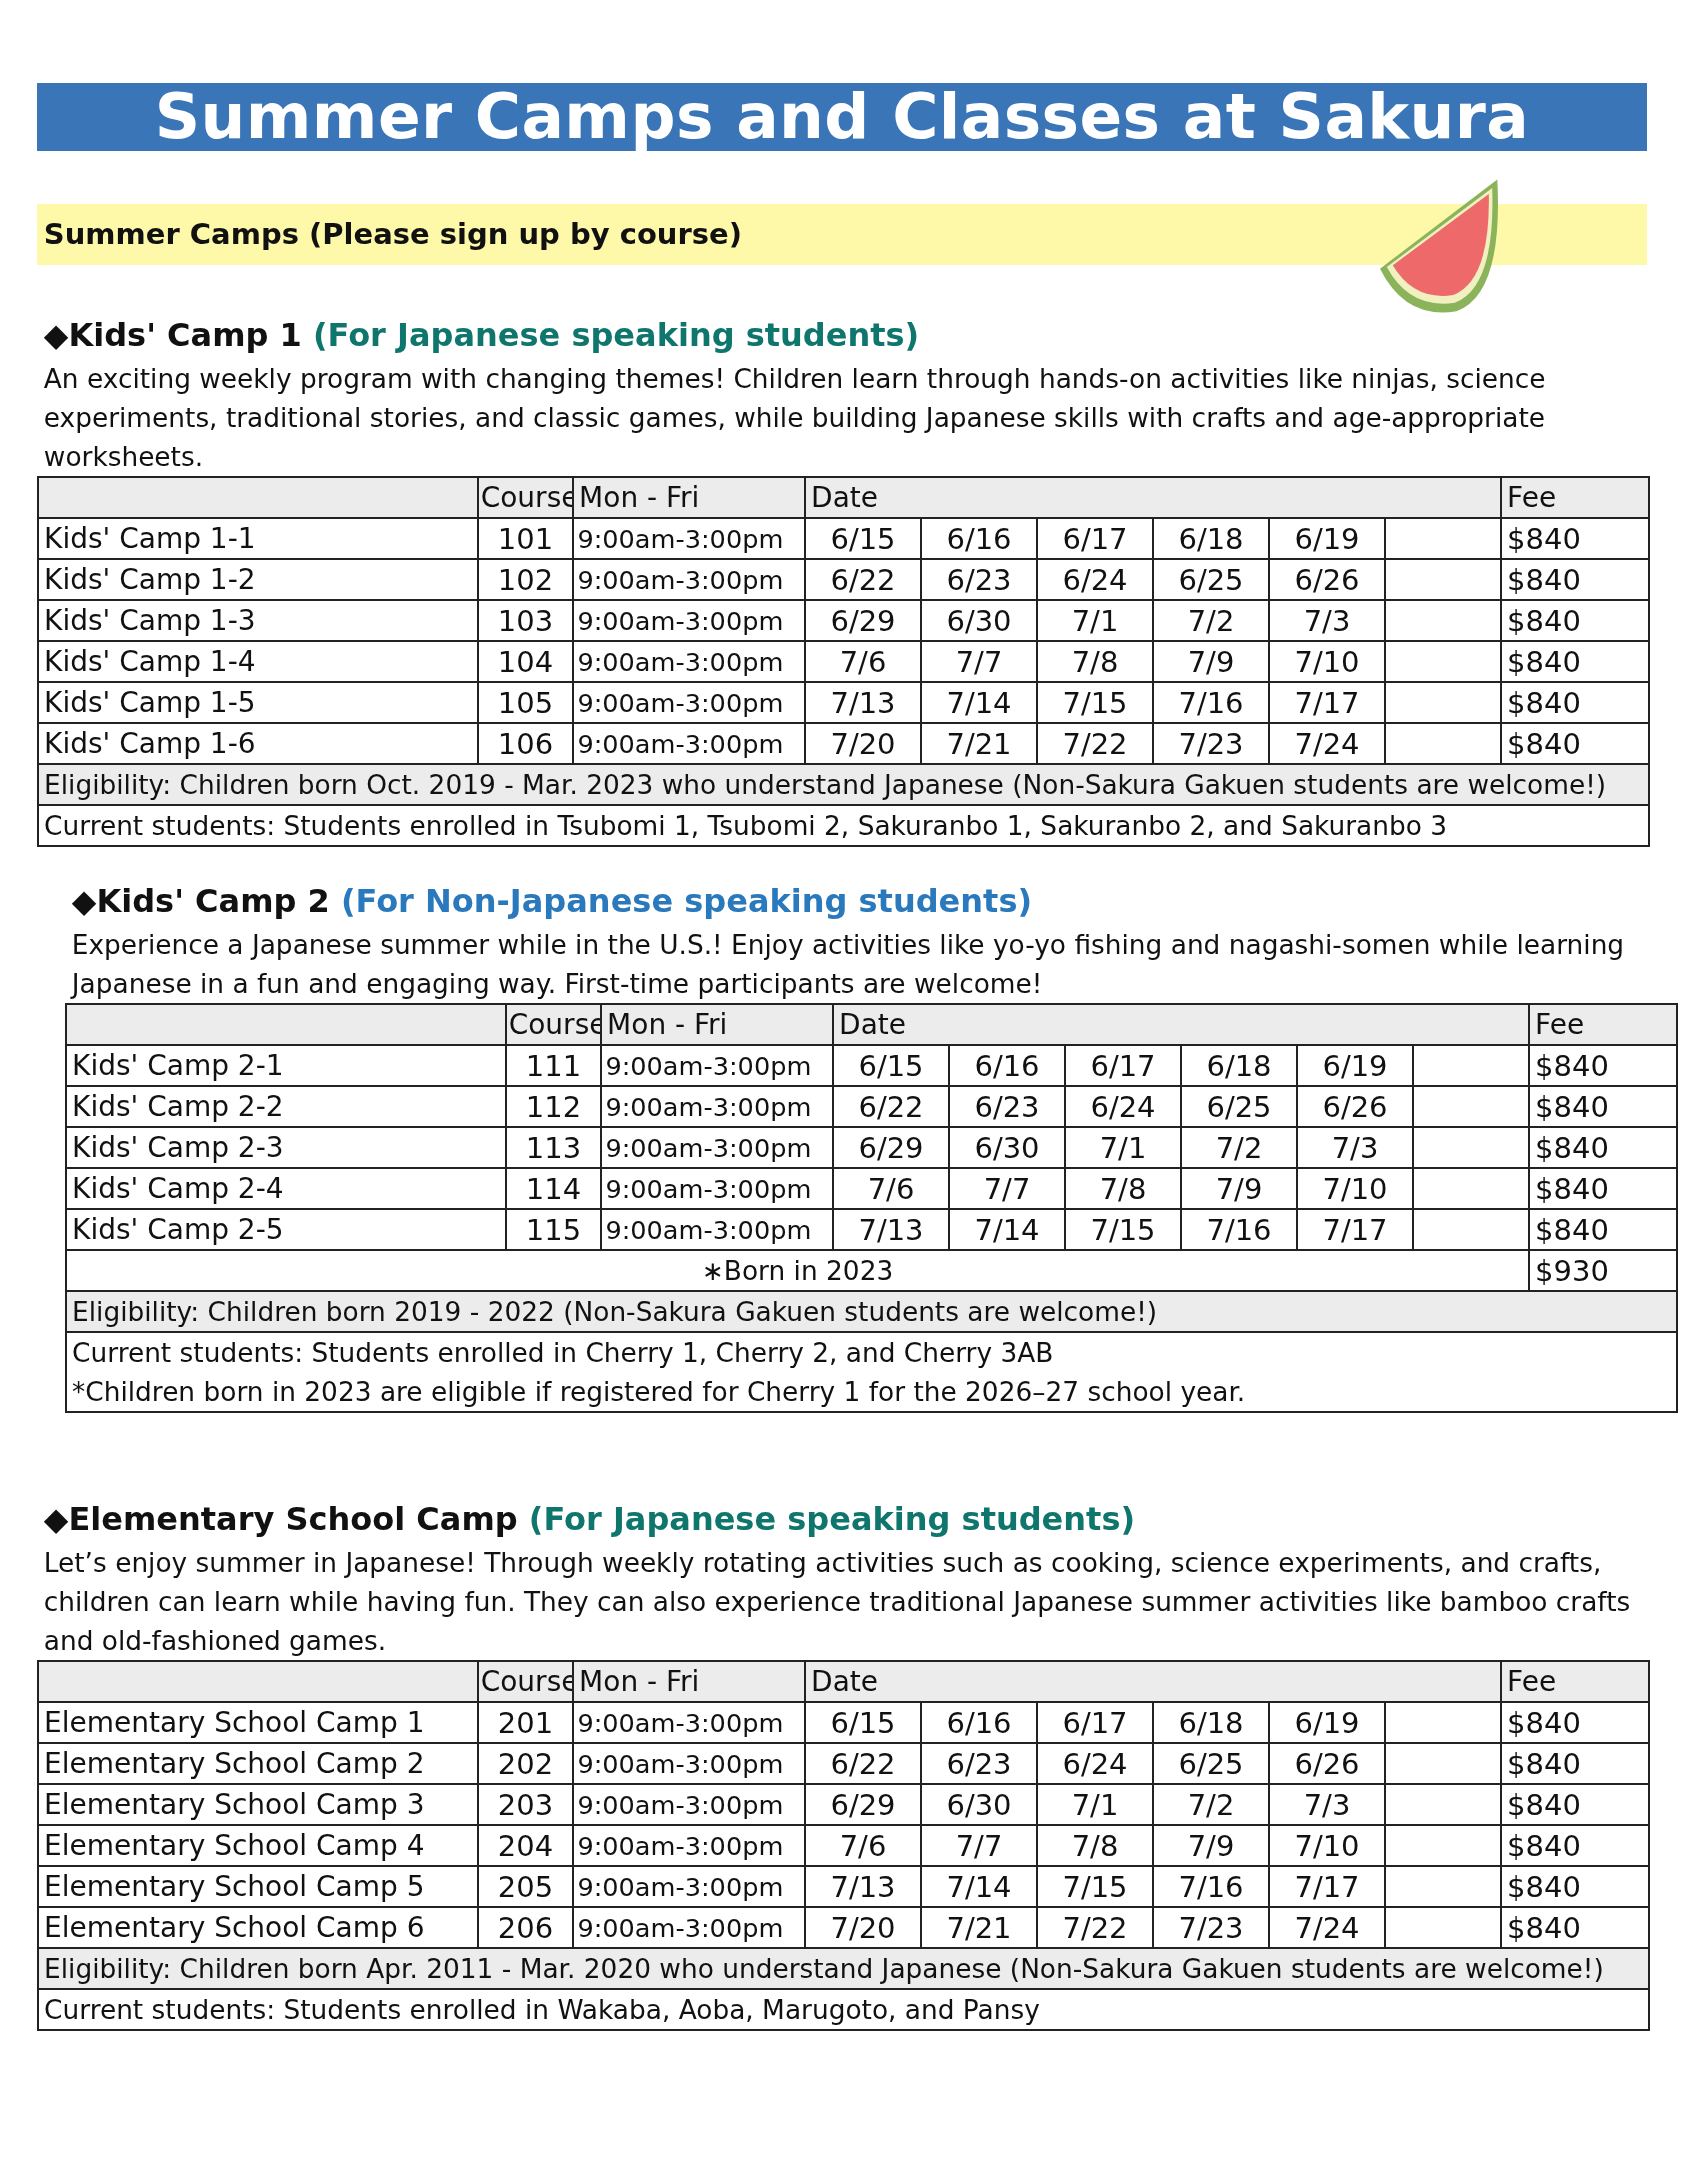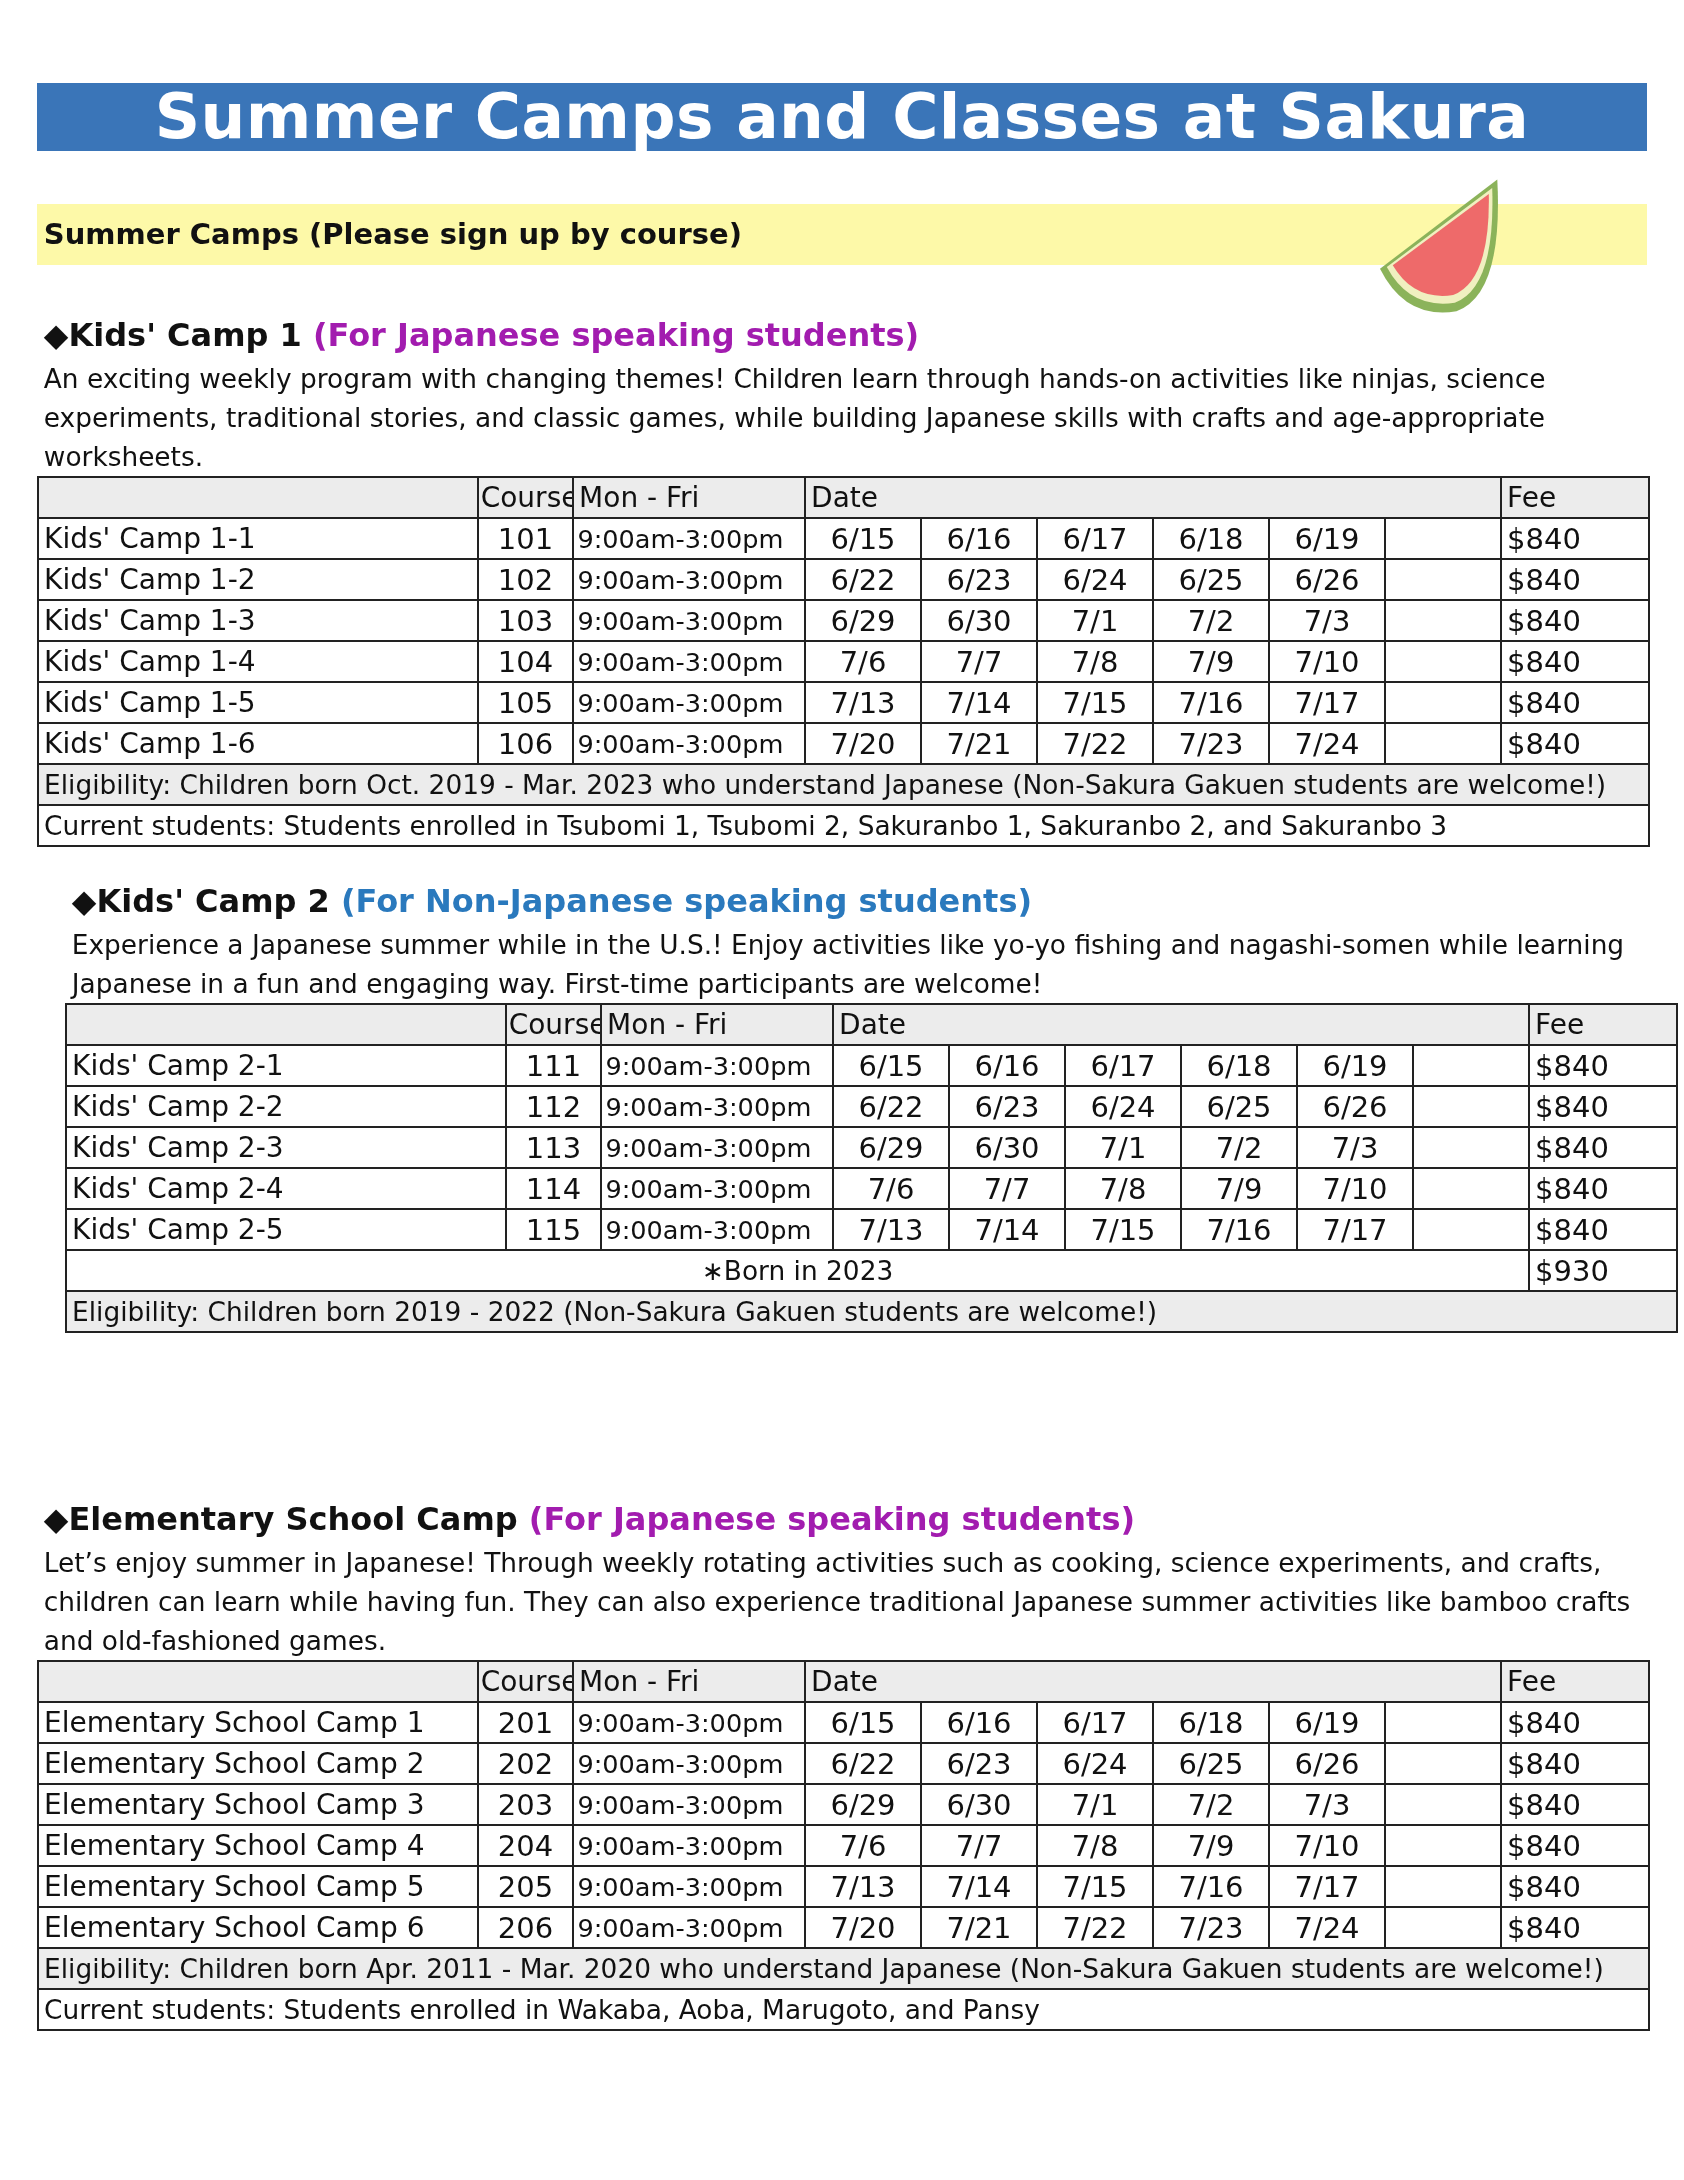--- a/index.html
+++ b/index.html
@@ -2,21 +2,21 @@
 <html style="font-size:13.6px"><head>
 <meta charset="utf-8">
 <style>
 *{box-sizing:border-box;margin:0;padding:0}
 body{width:1685px;height:2181px;background:#fff;font-family:"DejaVu Sans",sans-serif;color:#111;position:relative;overflow:hidden}
 .banner{position:absolute;left:37px;top:83px;width:1610px;height:68px;background:#3a75b8;color:#fff;font-weight:bold;font-size:63px;text-align:center;line-height:68px;letter-spacing:0.4px}
 .yellow{position:absolute;left:37px;top:204px;width:1610px;height:61px;background:#fdf9a8;font-weight:bold;font-size:29px;line-height:61px;padding-left:6.8px}
 .melon{position:absolute;left:1346px;top:175px;width:170px;height:145px}
 .sec{position:absolute;left:37px;width:1610px}
 .h{font-weight:bold;font-size:32px;line-height:48px;padding-left:6.8px}
-.h .red{color:#a21caf}.h .blue{color:#2a79bd}
+.h .red{color:#0f766e}.h .blue{color:#2a79bd}
 .desc{font-size:26.4px;line-height:39px;padding-left:6.8px}
 table{border-collapse:collapse;width:1610px;font-size:29px;table-layout:fixed}
 td{border:2.6px solid #222;height:41px;padding:0 5.1px;white-space:nowrap;overflow:hidden}
 tr.hd td{background:#ececec;font-size:28px}
 td.cn{font-size:19px;padding:0 1.7px}
 td.c{text-align:center}
 td.t{font-size:25.6px;padding:0 3.4px}
 td.fee{}
 tr.note td{background:#ececec;font-size:26.4px}
 tr.cur td{font-size:26.4px}
@@ -225,20 +225,26 @@
             <td></td>
             <td class="fee">$840</td>
           </tr>
           <tr>
             <td colspan="9" style="text-align:center;font-size:26.4px">∗Born in 2023</td>
             <td class="fee">$930</td>
           </tr>
           <tr class="note">
             <td colspan="10">Eligibility: Children born 2019 - 2022 (Non-Sakura Gakuen students are welcome!)</td>
           </tr>
+          <tr class="cur">
+            <td colspan="10" style="line-height:39px">
+              <div>Current students: Students enrolled in Cherry 1, Cherry 2, and Cherry 3AB</div>
+              <div>*Children born in 2023 are eligible if registered for Cherry 1 for the 2026–27 school year.</div>
+            </td>
+          </tr>
         </tbody>
       </table>
     </div>
     <div class="sec" style="top: 1495px;">
       <div class="h"><span>◆</span><span>Elementary School Camp</span> <span class="red">(For Japanese speaking students)</span></div>
       <div class="desc">Let’s enjoy summer in Japanese! Through weekly rotating activities such as cooking, science experiments, and crafts, children can learn while having fun. They can also experience traditional Japanese summer activities like bamboo crafts and old-fashioned games.</div>
       <table>
         <colgroup>
           <col style="width:440px">
           <col style="width:95px">

